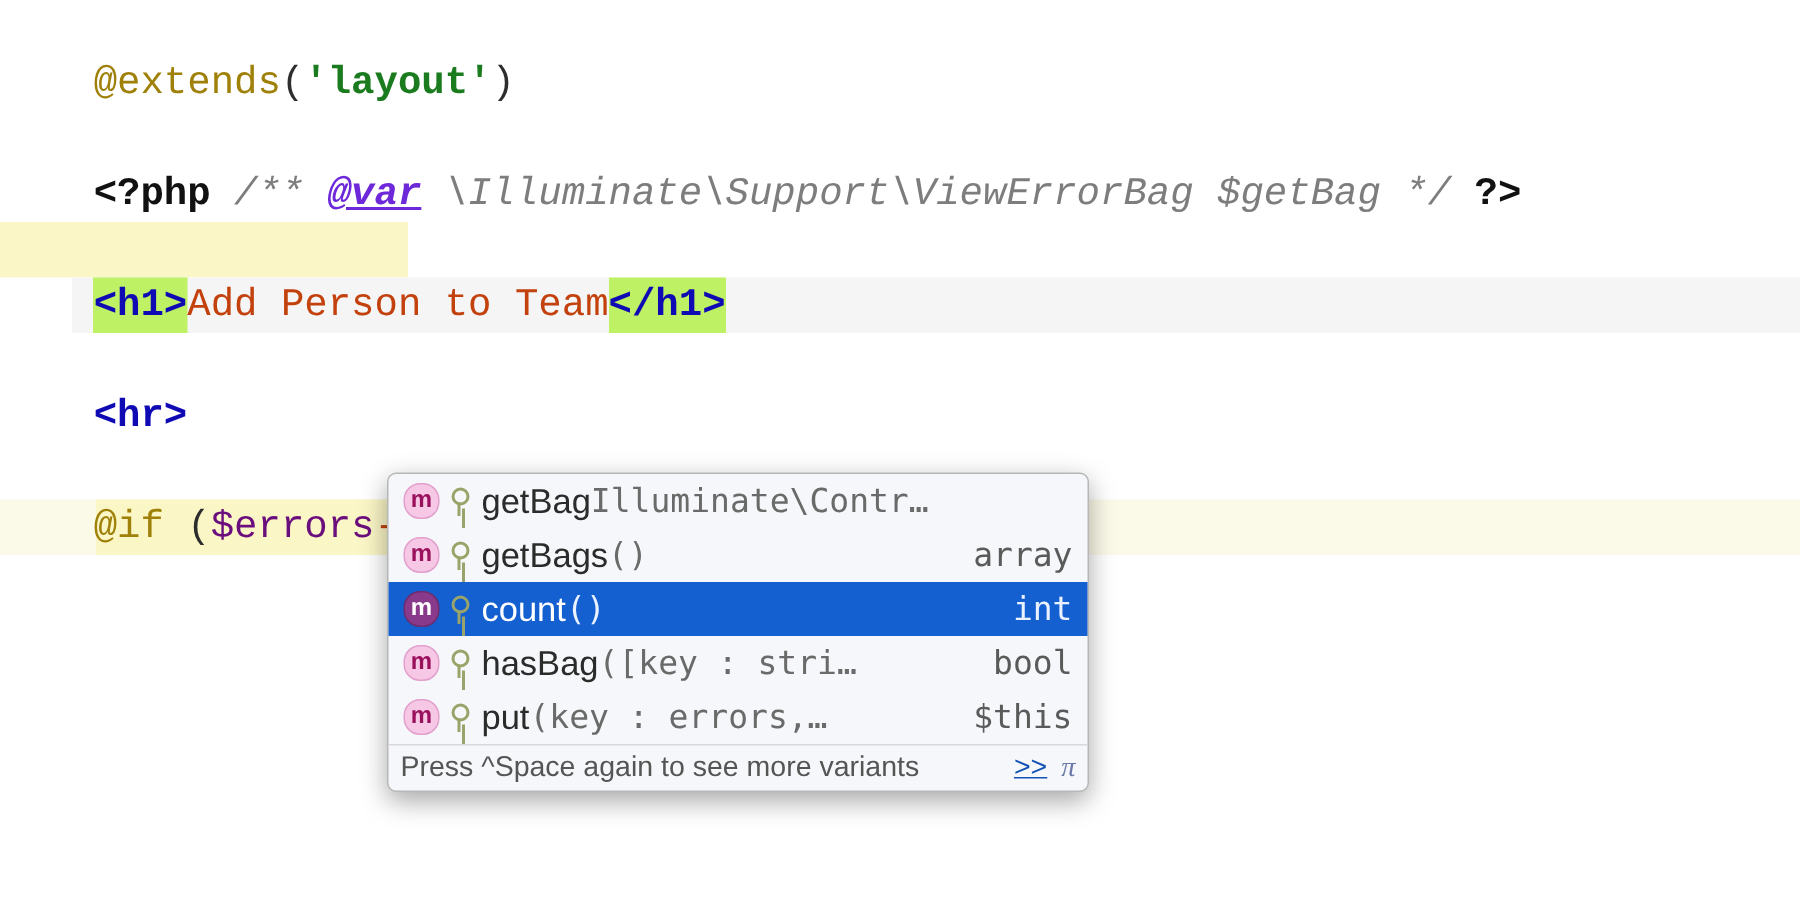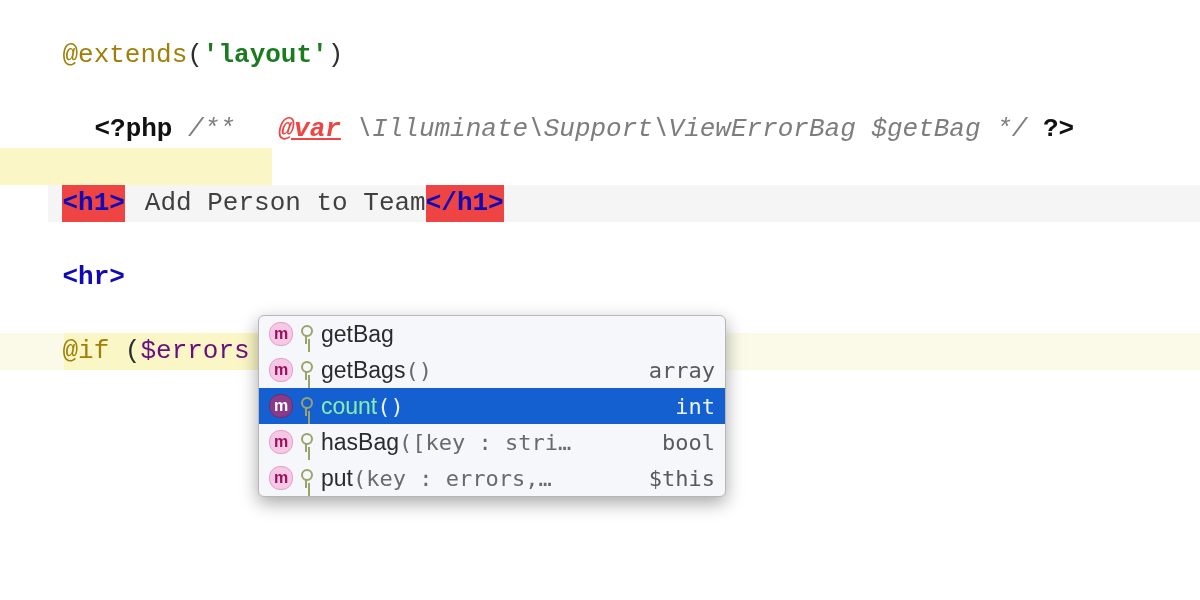--- a/index.html
+++ b/index.html
@@ -3,49 +3,49 @@
 <meta charset="utf-8">
 <style>
   html,body{margin:0;padding:0;width:1200px;height:600px;overflow:hidden;background:#fff;}
   body{font-family:"Menlo","Consolas","Liberation Mono",monospace;font-size:26px;}
   .editor{position:relative;width:1200px;height:600px;}
   .line{position:relative;height:37px;line-height:37px;white-space:pre;}
   
   .dir{color:#9f8109;}            
   .paren{color:#2d2d2d;}
   .str{color:#1b7b1f;font-weight:bold;}
-  .phpopen{color:#111;font-weight:bold;margin-left:32px;}
+  .phpopen{color:#111;font-weight:bold;}
   .phpclose{color:#111;font-weight:bold;}
   .comment{color:#7d7d7d;font-style:italic;}
-  .docvar{color:#ef4444;font-style:italic;text-decoration:underline;font-weight:bold;margin-left:28px;}
+  .docvar{color:#6d28d9;font-style:italic;text-decoration:underline;font-weight:bold;}
   .tag{color:#0f0ab3;font-weight:bold;}
-  .text{color:#404040;margin-left:20px;}
+  .text{color:#c2410c;}
   .var{color:#6a0e7d;}
   .bg-sec-tight{position:absolute;height:37px;background:#fbf6c6;}
-  .bg-tag{display:inline-block;background:#ef4444;}
+  .bg-tag{display:inline-block;background:#bef264;}
   .bg-if{position:absolute;height:37px;background:#fbf6c6;}
   .bg-if-row{position:absolute;left:0;right:0;height:37px;background:#fbfae9;}
   .bg-h1-row{position:absolute;left:48px;right:0;height:37px;background:#f5f5f5;}
   .caret{display:inline-block;width:2px;height:30px;background:#000;vertical-align:-5px;margin-left:-1px;margin-right:-1px;}
   .err-squiggle{position:absolute;height:3px;background:repeating-linear-gradient(90deg,#d40000 0 3px,transparent 3px 6px);}
   
   .popup{position:absolute;left:258px;top:315px;width:466px;background:#f5f7fa;border:1px solid #b7b7b7;border-radius:6px;box-shadow:0 6px 18px rgba(0,0,0,0.35);font-family:"Helvetica Neue",Arial,sans-serif;font-size:23px;}
   .popup .row{display:flex;align-items:center;height:36px;padding:0 10px;color:#2b2b2b;cursor:pointer;overflow:hidden;}
   .popup .row.sel{background:#1560d0;color:#fff;}
   .popup .row.sel .ret,.popup .row.sel .sig{color:#eaf2ff;}
   .m-badge{width:22px;height:22px;border-radius:11px;display:flex;align-items:center;justify-content:center;font-size:16px;font-weight:bold;margin-right:6px;flex:0 0 auto;font-family:"Helvetica Neue",Arial,sans-serif;}
   .m-pink{background:#f6c8e5;color:#9a105d;border:1px solid #e39fcd;}
   .m-sel{background:#8a3a8a;color:#fff;border:1px solid #6f2b6f;}
   .key-badge{width:14px;height:19px;margin-right:8px;flex:0 0 auto;position:relative;}
   .key-badge::before{content:"";position:absolute;left:2px;top:0;width:8px;height:8px;border:2px solid #9aa46a;border-radius:50%;}
   .key-badge::after{content:"";position:absolute;left:6px;top:10px;width:2px;height:9px;background:#9aa46a;box-shadow:3px 4px 0 0 #9aa46a,3px 8px 0 0 #9aa46a;}
   .mname{font-weight:normal;flex:0 0 auto;}
   .sig{color:#6a6a6a;flex:1 1 auto;overflow:hidden;white-space:nowrap;font-family:"Menlo","Consolas",monospace;font-size:22px;}
   .ret{color:#5a5a5a;flex:0 0 auto;margin-left:16px;font-family:"Menlo","Consolas",monospace;font-size:22px;}
-  .row.sel .mname{color:#86efac;}
+  .row.sel .mname{color:#ffffff;}
   .row.sel .sig{color:#dbe7ff;}
   .row.sel .ret{color:#fff;}
   .hint{height:30px;line-height:30px;font-size:19px;color:#555;padding:0 8px;border-top:1px solid #d9d9d9;display:flex;align-items:center;justify-content:space-between;font-family:"Helvetica Neue",Arial,sans-serif;}
   .hint a{color:#1451b5;text-decoration:underline;cursor:pointer;}
   .pi{font-family:"Georgia",serif;font-style:italic;color:#6b7aa8;margin-left:4px;}
 </style>
 </head>
 <body>
 
 <div class="editor">
@@ -79,20 +79,21 @@
   <div class="bg-if-row" style="top:333px;"></div>
   <div class="bg-if" style="top:333px;left:64px;width:258px;"></div>
   <div class="err-squiggle" style="top:366px;left:272px;width:34px;"></div>
   <div class="line"><span>    </span><span class="dir">@if </span><span class="paren">(</span><span class="var">$errors</span><span class="text">-&gt;</span><span class="caret"></span><span class="paren">)</span></div>
 
   <div class="popup">
     <div class="row">
       <span class="m-badge m-pink">m</span>
       <span class="key-badge"></span>
       <span class="mname">getBag</span>
+      <span class="sig"> Illuminate\Contr…</span>
       <span class="ret"></span>
     </div>
     <div class="row">
       <span class="m-badge m-pink">m</span>
       <span class="key-badge"></span>
       <span class="mname">getBags</span>
       <span class="sig">()</span>
       <span class="ret">array</span>
     </div>
     <div class="row sel">
@@ -109,15 +110,22 @@
       <span class="sig">([key : stri…</span>
       <span class="ret">bool</span>
     </div>
     <div class="row">
       <span class="m-badge m-pink">m</span>
       <span class="key-badge"></span>
       <span class="mname">put</span>
       <span class="sig">(key : errors,…</span>
       <span class="ret">$this</span>
     </div>
+    <div class="hint">
+      <span>Press ^Space again to see more variants</span>
+      <span>
+        <a>&gt;&gt;</a>
+        <span class="pi">π</span>
+      </span>
+    </div>
   </div>
 
 </div>
 
 </body></html>

